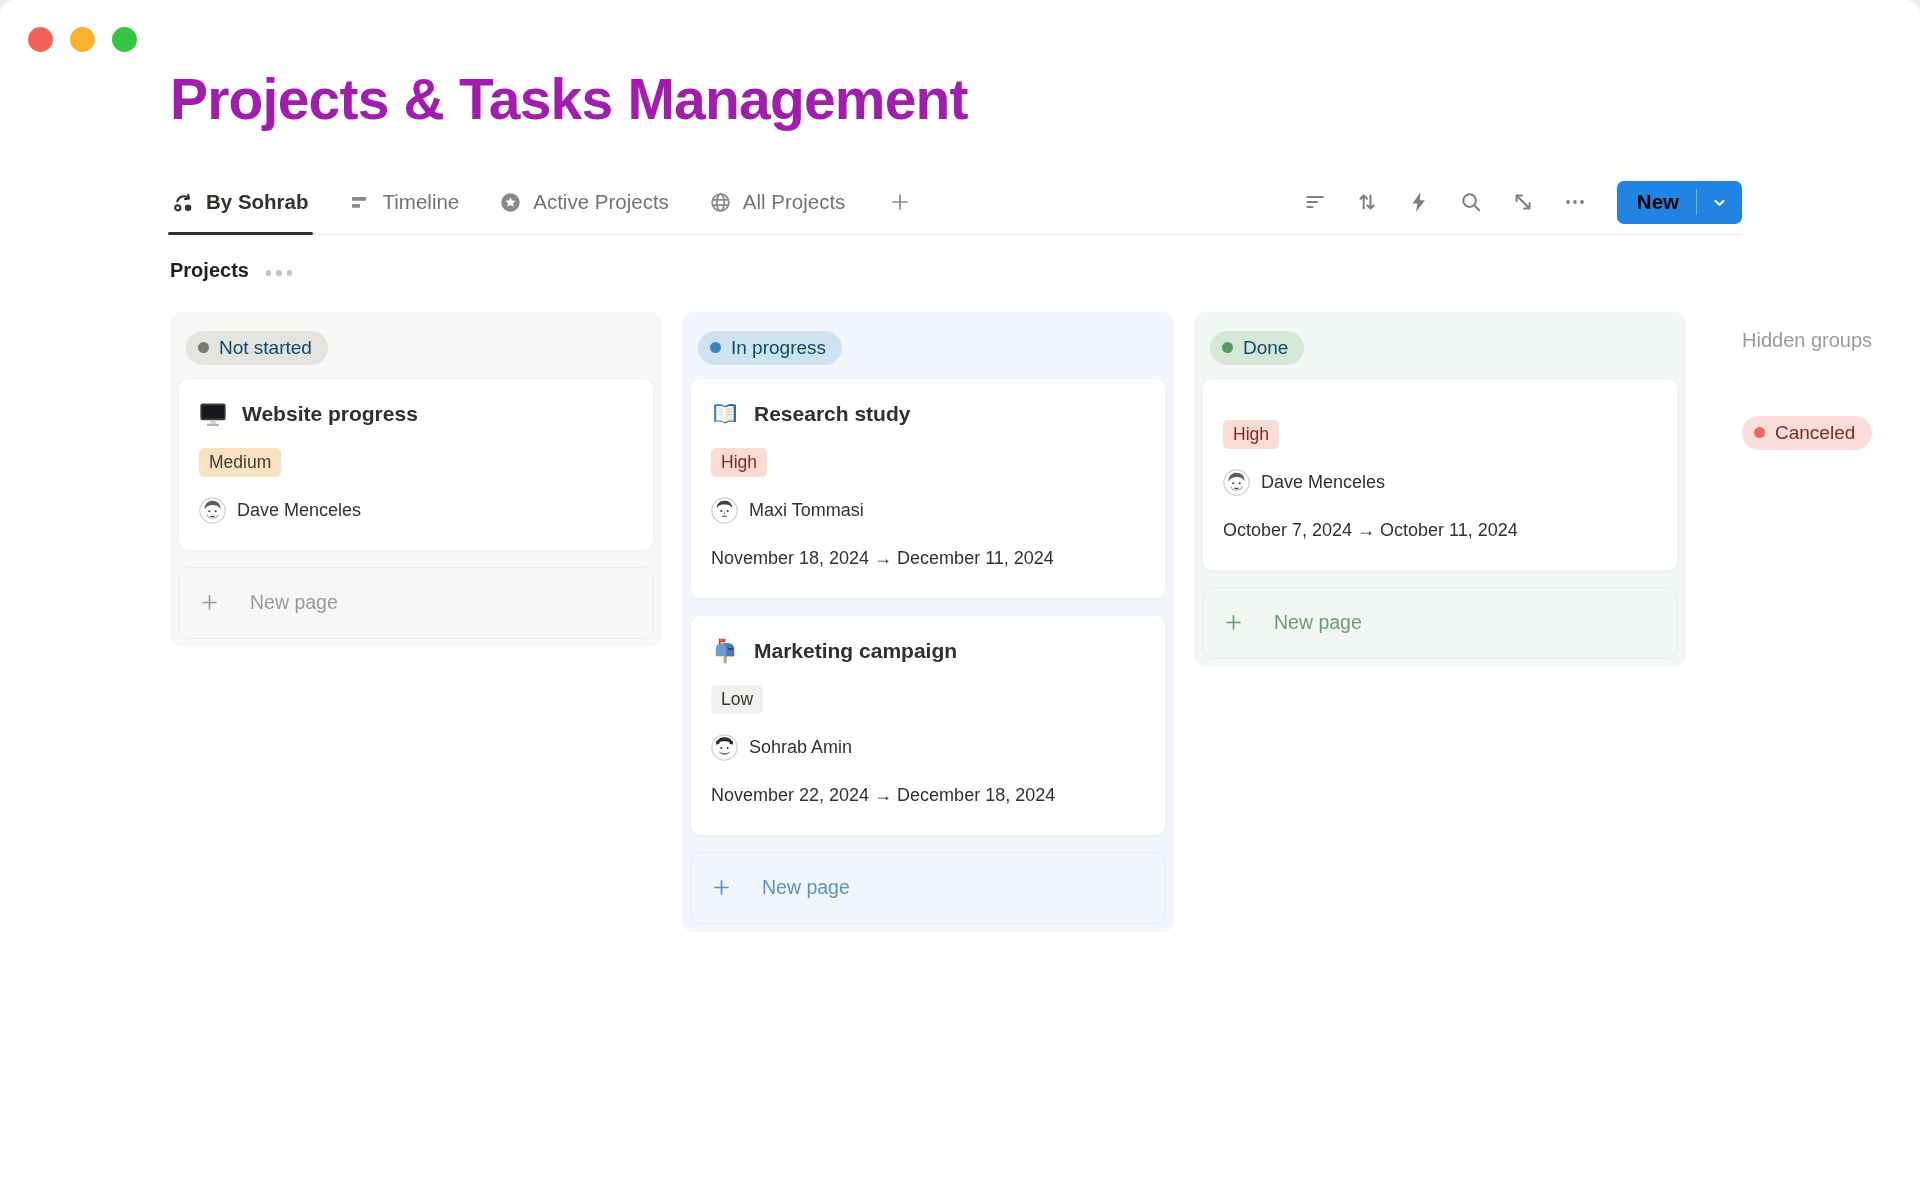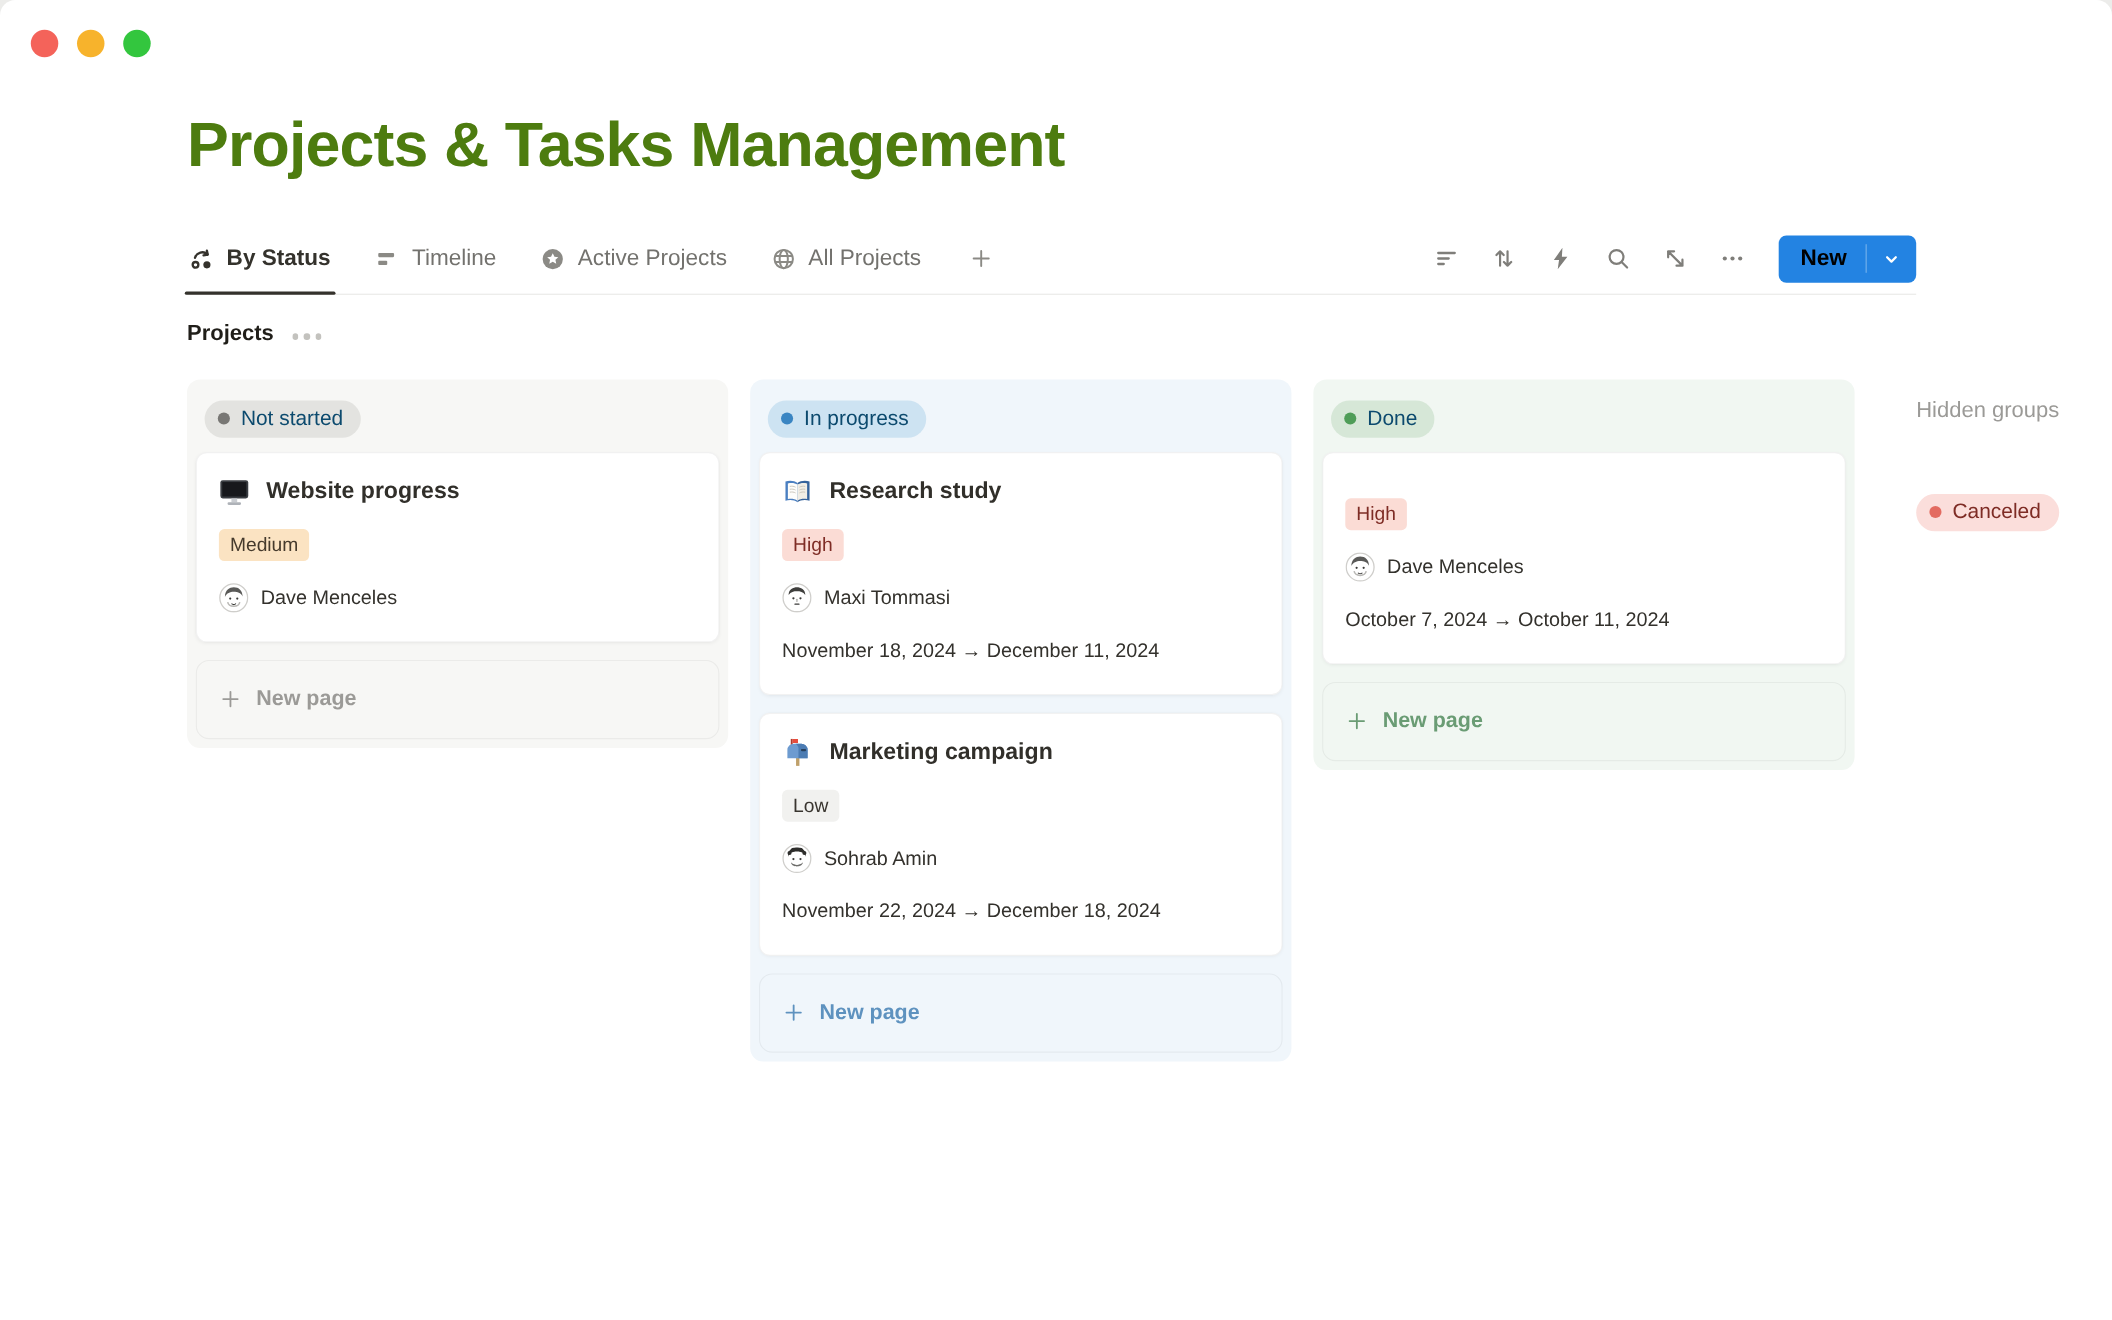--- a/index.html
+++ b/index.html
@@ -19,26 +19,26 @@
   
   .traffic { position: absolute; top: 27px; left: 28px; display: flex; gap: 17px; }
   .light { width: 25px; height: 25px; border-radius: 50%; }
   .light.close { background: #f4635a; }
   .light.min   { background: #f7b32c; }
   .light.zoom  { background: #33c63e; }
 
   .content { position: absolute; left: 170px; top: 0; width: 1572px; }
 
   .page-title {
-    margin-top: 100px;
+    margin-top: 67px;
     font-size: 57px;
     font-weight: 700;
     letter-spacing: -0.8px;
     line-height: 1.15;
-    color: #4d7c0f;
+    color: #a21caf;
   }
 
   
   .view-bar {
     margin-top: 38px;
     display: flex; align-items: center;
     border-bottom: 1px solid #e9e9e7;
     height: 64px;
   }
   .tab {
@@ -116,27 +116,26 @@
     font-size: 17.5px;
     background: var(--badge-bg); color: var(--badge-fg);
   }
   .assignee-row { margin-top: 20px; display: flex; align-items: center; gap: 11px; }
   .avatar { width: 27px; height: 27px; flex: none; }
   .avatar svg { width: 100%; height: 100%; display: block; }
   .assignee-name { font-size: 18px; color: #33312c; }
   .date-range { margin-top: 21px; font-size: 18px; color: #33312c; line-height: 1.5; max-width: 420px; }
 
   .new-page {
-    display: flex; align-items: center; gap: 13px;
+    display: flex; align-items: center; gap: 30px;
     height: 72px; border-radius: 12px;
     border: 1px solid rgba(15,15,15,0.05);
     padding: 0 20px;
     font-size: 19.5px;
     color: var(--newpage);
-    font-weight: bold;
   }
   .new-page svg { width: 21px; height: 21px; flex: none; }
 
   .hidden-groups { margin-left: 36px; padding-top: 17px; width: 200px; flex: none; }
   .hidden-groups-label { font-size: 20px; color: #9b9a97; white-space: nowrap; }
   .hg-pill {
     margin-top: 64px;
     display: inline-flex; align-items: center; gap: 10px;
     background: var(--pill-bg);
     border-radius: 999px;
@@ -163,21 +162,21 @@
 
     <div class="view-bar">
 
       <div class="tab active">
         <svg viewBox="0 0 24 24" fill="none" stroke="currentColor" stroke-width="2.2" stroke-linecap="round">
           <circle cx="6" cy="17.5" r="2.7"></circle>
           <circle cx="16.8" cy="17.5" r="3.4" fill="currentColor" stroke="none"></circle>
           <path d="M5.5 10.8 C7 5.6 13.5 3.9 17.2 7.4"></path>
           <path d="M17.6 7.9 L16.8 4.0 M17.6 7.9 L13.6 8.5"></path>
         </svg>
-        <span>By Status</span>
+        <span>By Sohrab</span>
       </div>
 
       <div class="tab">
         <svg viewBox="0 0 24 24" fill="currentColor">
           <rect x="3" y="6.2" width="15" height="4" rx="1"></rect>
           <rect x="3" y="13.6" width="8.5" height="4" rx="1"></rect>
         </svg>
         <span>Timeline</span>
       </div>
 

